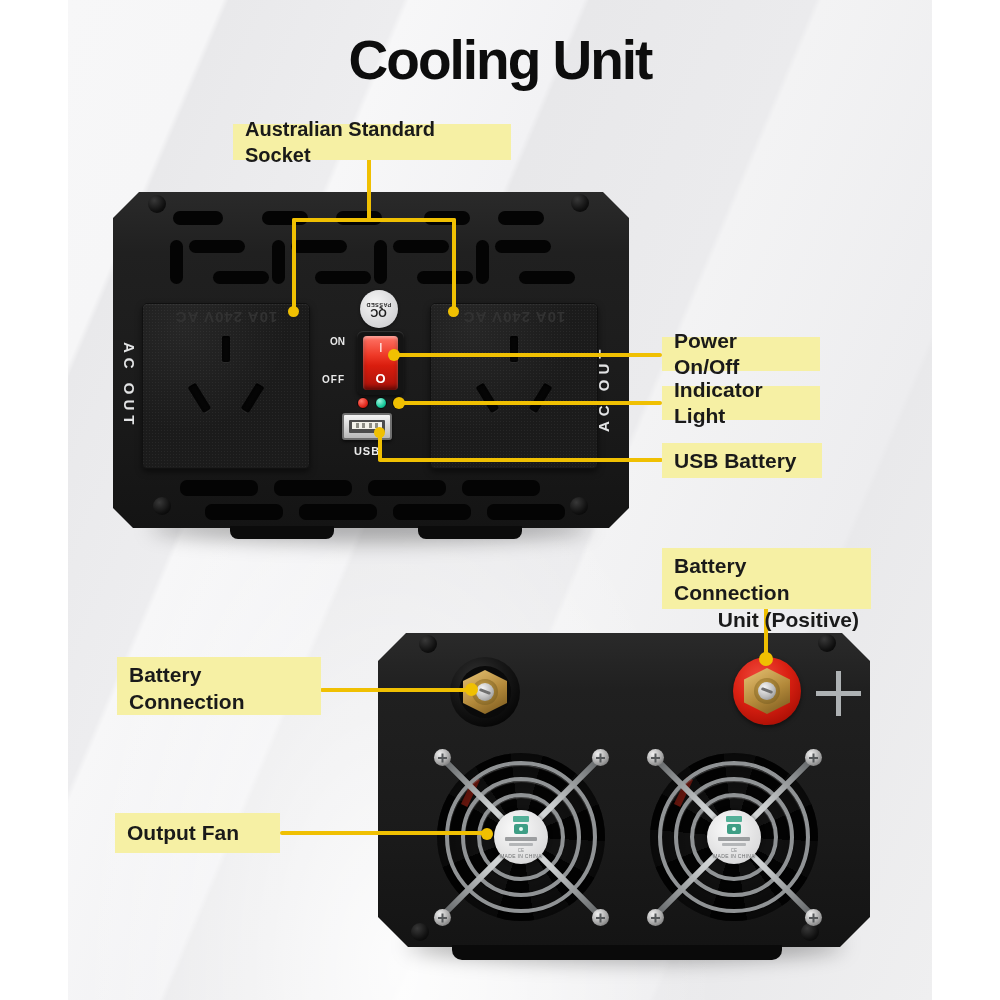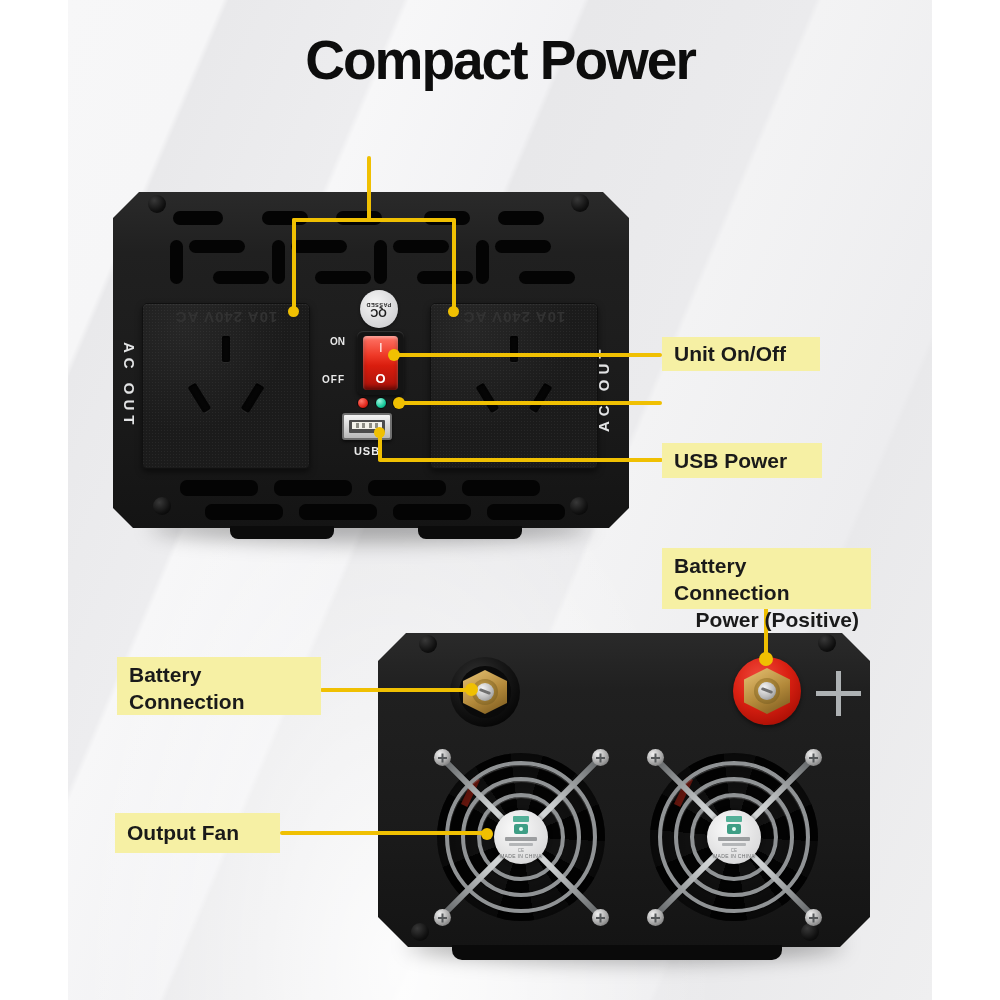--- a/index.html
+++ b/index.html
@@ -69,21 +69,21 @@
     background:#6f6f6f;transform:rotate(20deg);border-radius:2px;}
   .ledrow{position:absolute;width:12px;height:12px;border-radius:50%;border:1px solid #0a0a0a;box-sizing:border-box;}
   .tinybar{border-radius:1px;}
 </style>
 </head>
 <body>
 
 <div class="page">
   <div class="photo"></div>
 
-  <h1 class="title">Compact Power</h1>
+  <h1 class="title">Cooling Unit</h1>
 
   <div class="shadow" style="left:150px;top:512px;width:440px;height:30px;"></div>
   <div class="shadow" style="left:408px;top:928px;width:436px;height:34px;"></div>
 
   <div class="unit unit-top" style="left:113px;top:192px;width:516px;height:336px;">
 
     <div class="bscrew" style="left:35px;top:3px;"></div>
     <div class="bscrew" style="left:458px;top:2px;"></div>
     <div class="bscrew" style="left:40px;top:305px;"></div>
     <div class="bscrew" style="left:457px;top:305px;"></div>
@@ -284,29 +284,31 @@
 
   <div class="yl" style="left:764px;top:606px;width:4px;height:52px;"></div>
   <div class="yd" style="left:759px;top:652px;width:14px;height:14px;"></div>
 
   <div class="yl" style="left:320px;top:688px;width:150px;height:4px;"></div>
   <div class="yd" style="left:465px;top:683px;width:13px;height:13px;"></div>
 
   <div class="yl" style="left:280px;top:831px;width:206px;height:4px;"></div>
   <div class="yd" style="left:481px;top:828px;width:12px;height:12px;"></div>
 
-
-  <div class="lbl" style="left:662px;top:337px;width:158px;height:34px;">Unit On/Off</div>
-
-
-  <div class="lbl" style="left:662px;top:443px;width:160px;height:35px;">USB Power</div>
+  <div class="lbl" style="left:233px;top:124px;width:278px;height:36px;justify-content:center;font-size:20px;">Australian Standard Socket</div>
+
+  <div class="lbl" style="left:662px;top:337px;width:158px;height:34px;">Power On/Off</div>
+
+  <div class="lbl" style="left:662px;top:386px;width:158px;height:34px;">Indicator Light</div>
+
+  <div class="lbl" style="left:662px;top:443px;width:160px;height:35px;">USB Battery</div>
 
   <div class="lbl two" style="left:662px;top:548px;width:209px;height:61px;flex-direction:column;">
     <span>Battery Connection</span>
-    <span>Power (Positive)</span>
+    <span>Unit (Positive)</span>
   </div>
 
   <div class="lbl two" style="left:117px;top:657px;width:204px;height:58px;flex-direction:column;">
     <span>Battery Connection</span>
   </div>
 
   <div class="lbl" style="left:115px;top:813px;width:165px;height:40px;">Output Fan</div>
 </div>
 
 </body></html>

